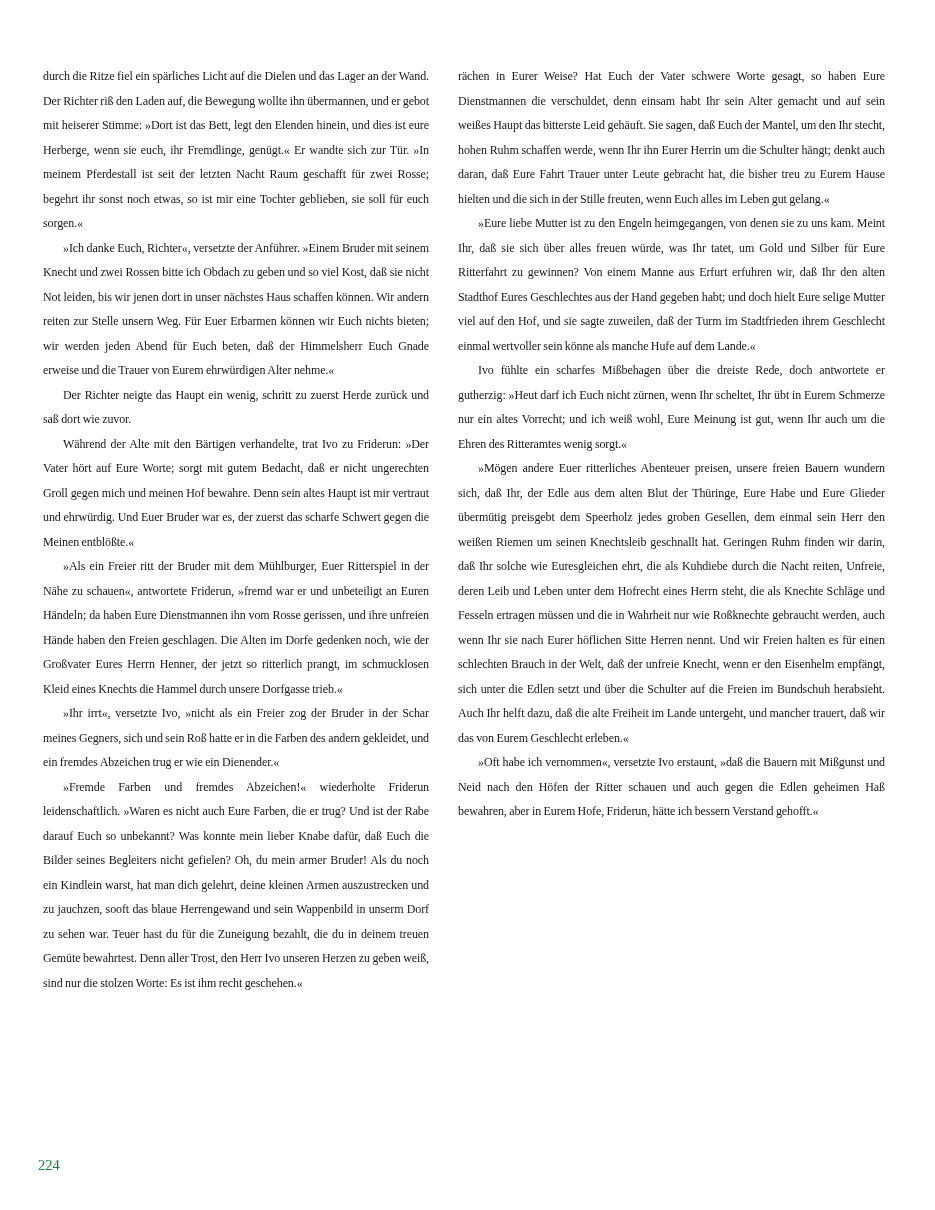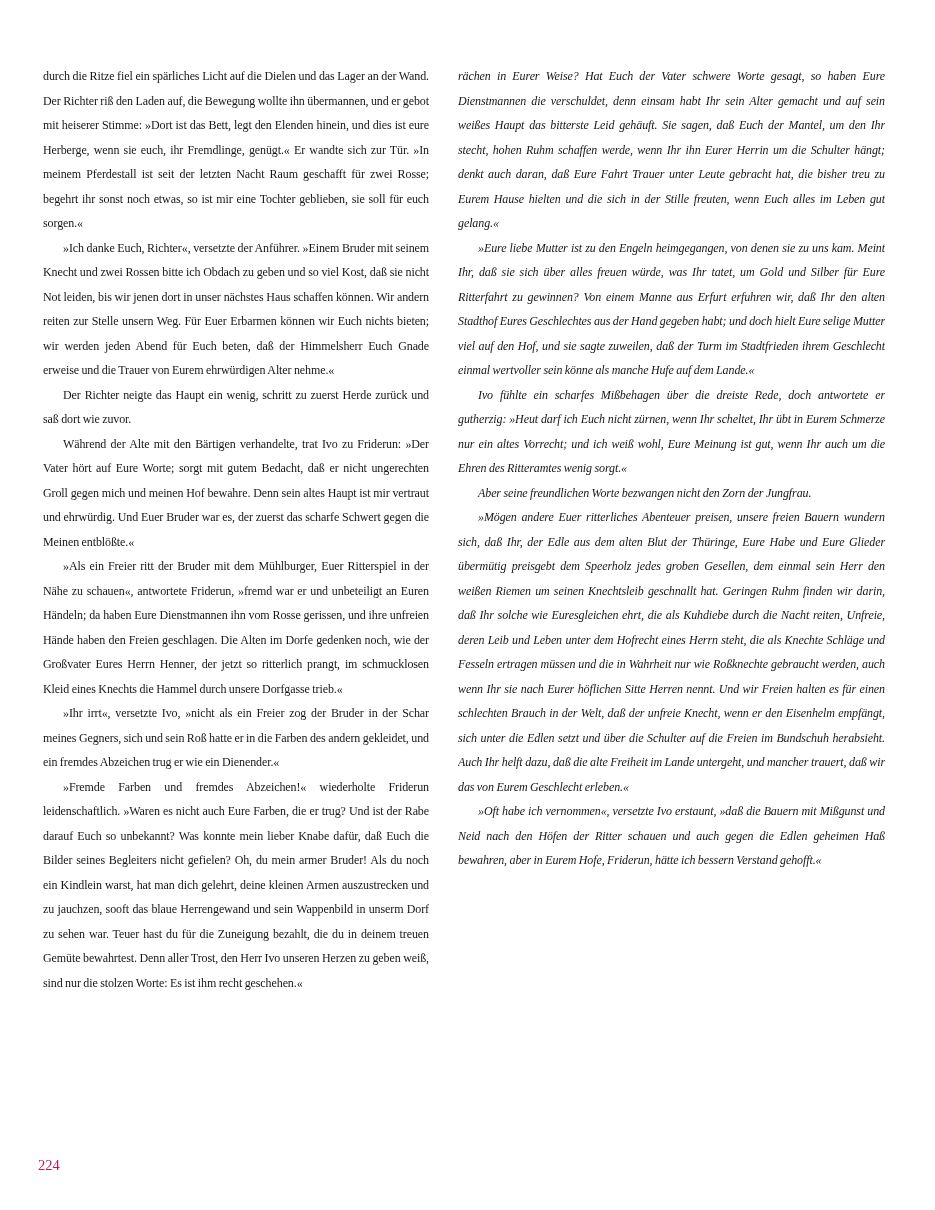--- a/index.html
+++ b/index.html
@@ -25,39 +25,38 @@
     line-height: 24.5px;
     letter-spacing: -0.1px;
   }
   .text-column.left {
     left: 43px;
     width: 386px;
   }
   .text-column.right {
     left: 458px;
     width: 427px;
-    font-style: italic;
   }
   .text-column p {
     margin: 0;
     padding: 0;
     text-align: justify;
     text-indent: 20px;
     word-spacing: -0.4px;
   }
   .text-column p.cont {
     text-indent: 0;
   }
   .page-number {
     position: absolute;
     left: 38px;
     top: 1155px;
     font-size: 14.5px;
     line-height: 20px;
-    color: #be185d;
+    color: #15803d;
   }
 </style>
 </head>
 <body>
 
 <div class="book-page">
 
   <div class="text-column left">
     <p class="cont">durch die Ritze fiel ein spärliches Licht auf die Dielen und das Lager an der Wand. Der Richter riß den Laden auf, die Bewegung wollte ihn übermannen, und er gebot mit heiserer Stimme: »Dort ist das Bett, legt den Elenden hinein, und dies ist eure Herberge, wenn sie euch, ihr Fremdlinge, genügt.« Er wandte sich zur Tür. »In meinem Pferdestall ist seit der letzten Nacht Raum geschafft für zwei Rosse; begehrt ihr sonst noch etwas, so ist mir eine Tochter geblieben, sie soll für euch sorgen.«</p>
     <p>»Ich danke Euch, Richter«, versetzte der Anführer. »Einem Bruder mit seinem Knecht und zwei Rossen bitte ich Obdach zu geben und so viel Kost, daß sie nicht Not leiden, bis wir jenen dort in unser nächstes Haus schaffen können. Wir andern reiten zur Stelle unsern Weg. Für Euer Erbarmen können wir Euch nichts bieten; wir werden jeden Abend für Euch beten, daß der Himmelsherr Euch Gnade erweise und die Trauer von Eurem ehrwürdigen Alter nehme.«</p>
@@ -66,21 +65,20 @@
     <p>»Als ein Freier ritt der Bruder mit dem Mühlburger, Euer Ritterspiel in der Nähe zu schauen«, antwortete Friderun, »fremd war er und unbeteiligt an Euren Händeln; da haben Eure Dienstmannen ihn vom Rosse gerissen, und ihre unfreien Hände haben den Freien geschlagen. Die Alten im Dorfe gedenken noch, wie der Großvater Eures Herrn Henner, der jetzt so ritterlich prangt, im schmucklosen Kleid eines Knechts die Hammel durch unsere Dorfgasse trieb.«</p>
     <p>»Ihr irrt«, versetzte Ivo, »nicht als ein Freier zog der Bruder in der Schar meines Gegners, sich und sein Roß hatte er in die Farben des andern gekleidet, und ein fremdes Abzeichen trug er wie ein Dienender.«</p>
     <p>»Fremde Farben und fremdes Abzeichen!« wiederholte Friderun leidenschaftlich. »Waren es nicht auch Eure Farben, die er trug? Und ist der Rabe darauf Euch so unbekannt? Was konnte mein lieber Knabe dafür, daß Euch die Bilder seines Begleiters nicht gefielen? Oh, du mein armer Bruder! Als du noch ein Kindlein warst, hat man dich gelehrt, deine kleinen Armen auszustrecken und zu jauchzen, sooft das blaue Herrengewand und sein Wappenbild in unserm Dorf zu sehen war. Teuer hast du für die Zuneigung bezahlt, die du in deinem treuen Gemüte bewahrtest. Denn aller Trost, den Herr Ivo unseren Herzen zu geben weiß, sind nur die stolzen Worte: Es ist ihm recht geschehen.«</p>
 
   </div>
 
   <div class="text-column right">
     <p class="cont">rächen in Eurer Weise? Hat Euch der Vater schwere Worte gesagt, so haben Eure Dienstmannen die verschuldet, denn einsam habt Ihr sein Alter gemacht und auf sein weißes Haupt das bitterste Leid gehäuft. Sie sagen, daß Euch der Mantel, um den Ihr stecht, hohen Ruhm schaffen werde, wenn Ihr ihn Eurer Herrin um die Schulter hängt; denkt auch daran, daß Eure Fahrt Trauer unter Leute gebracht hat, die bisher treu zu Eurem Hause hielten und die sich in der Stille freuten, wenn Euch alles im Leben gut gelang.«</p>
     <p>»Eure liebe Mutter ist zu den Engeln heimgegangen, von denen sie zu uns kam. Meint Ihr, daß sie sich über alles freuen würde, was Ihr tatet, um Gold und Silber für Eure Ritterfahrt zu gewinnen? Von einem Manne aus Erfurt erfuhren wir, daß Ihr den alten Stadthof Eures Geschlechtes aus der Hand gegeben habt; und doch hielt Eure selige Mutter viel auf den Hof, und sie sagte zuweilen, daß der Turm im Stadtfrieden ihrem Geschlecht einmal wertvoller sein könne als manche Hufe auf dem Lande.«</p>
     <p>Ivo fühlte ein scharfes Mißbehagen über die dreiste Rede, doch antwortete er gutherzig: »Heut darf ich Euch nicht zürnen, wenn Ihr scheltet, Ihr übt in Eurem Schmerze nur ein altes Vorrecht; und ich weiß wohl, Eure Meinung ist gut, wenn Ihr auch um die Ehren des Ritteramtes wenig sorgt.«</p>
-    <p>Aber seine freundlichen Worte bezwangen nicht den Zorn der Jungfrau.</p>
     <p>»Mögen andere Euer ritterliches Abenteuer preisen, unsere freien Bauern wundern sich, daß Ihr, der Edle aus dem alten Blut der Thüringe, Eure Habe und Eure Glieder übermütig preisgebt dem Speerholz jedes groben Gesellen, dem einmal sein Herr den weißen Riemen um seinen Knechtsleib geschnallt hat. Geringen Ruhm finden wir darin, daß Ihr solche wie Euresgleichen ehrt, die als Kuhdiebe durch die Nacht reiten, Unfreie, deren Leib und Leben unter dem Hofrecht eines Herrn steht, die als Knechte Schläge und Fesseln ertragen müssen und die in Wahrheit nur wie Roßknechte gebraucht werden, auch wenn Ihr sie nach Eurer höflichen Sitte Herren nennt. Und wir Freien halten es für einen schlechten Brauch in der Welt, daß der unfreie Knecht, wenn er den Eisenhelm empfängt, sich unter die Edlen setzt und über die Schulter auf die Freien im Bundschuh herabsieht. Auch Ihr helft dazu, daß die alte Freiheit im Lande untergeht, und mancher trauert, daß wir das von Eurem Geschlecht erleben.«</p>
     <p>»Oft habe ich vernommen«, versetzte Ivo erstaunt, »daß die Bauern mit Mißgunst und Neid nach den Höfen der Ritter schauen und auch gegen die Edlen geheimen Haß bewahren, aber in Eurem Hofe, Friderun, hätte ich bessern Verstand gehofft.«</p>
 
   </div>
 
   <div class="page-number">224</div>
 
 </div>
 
 </body></html>

